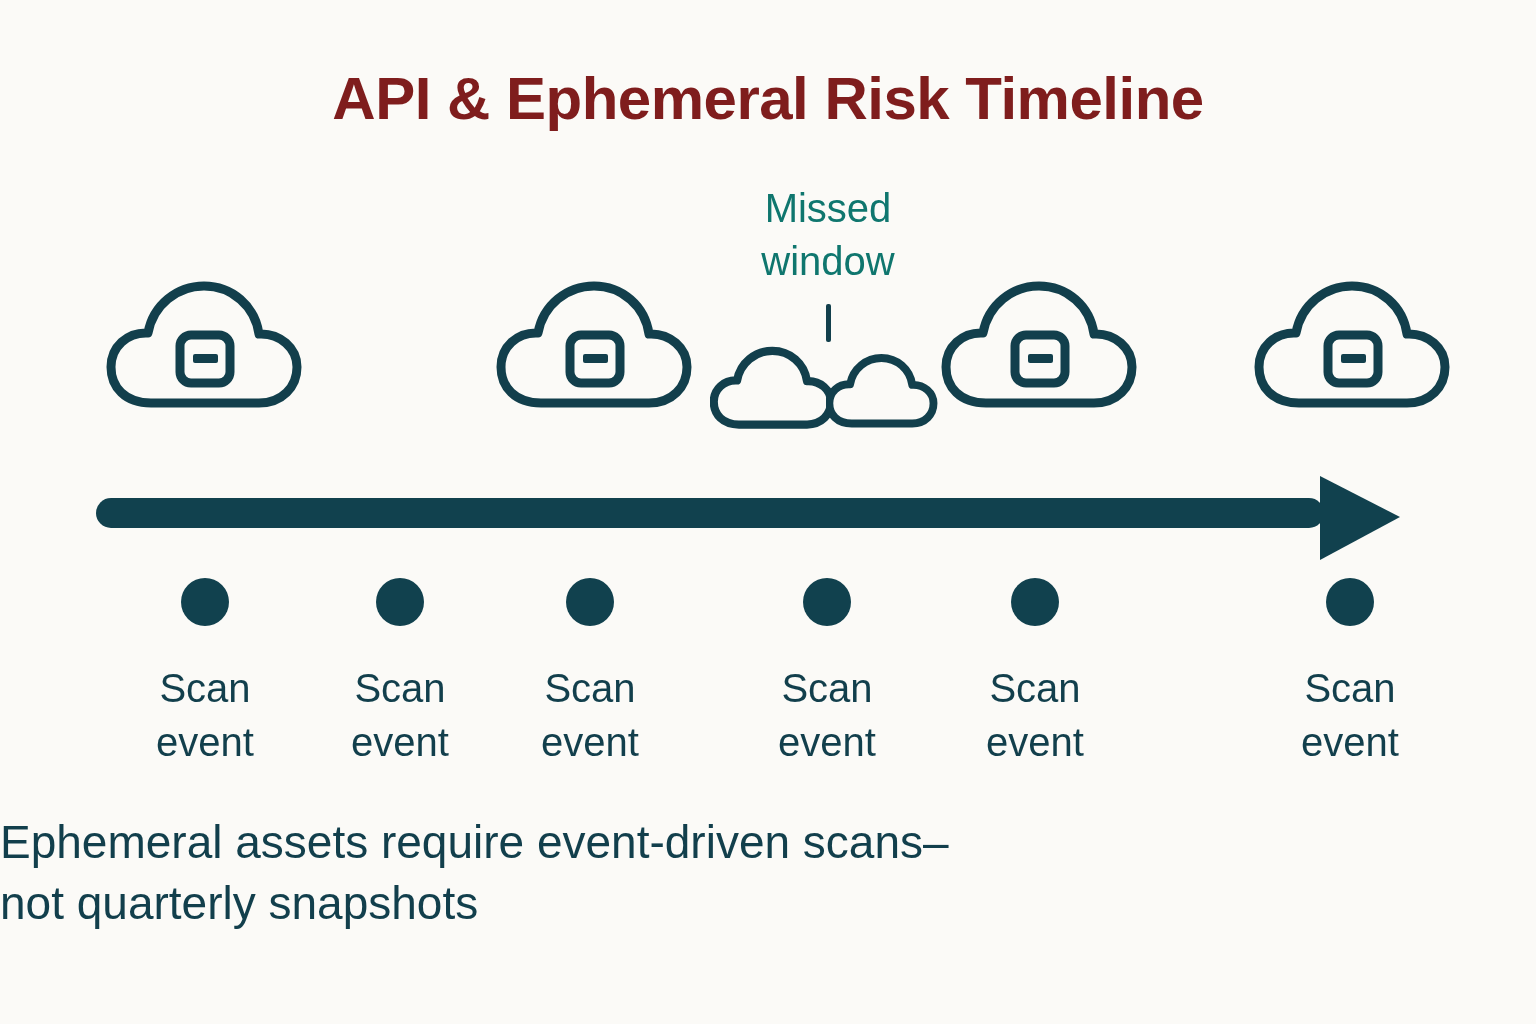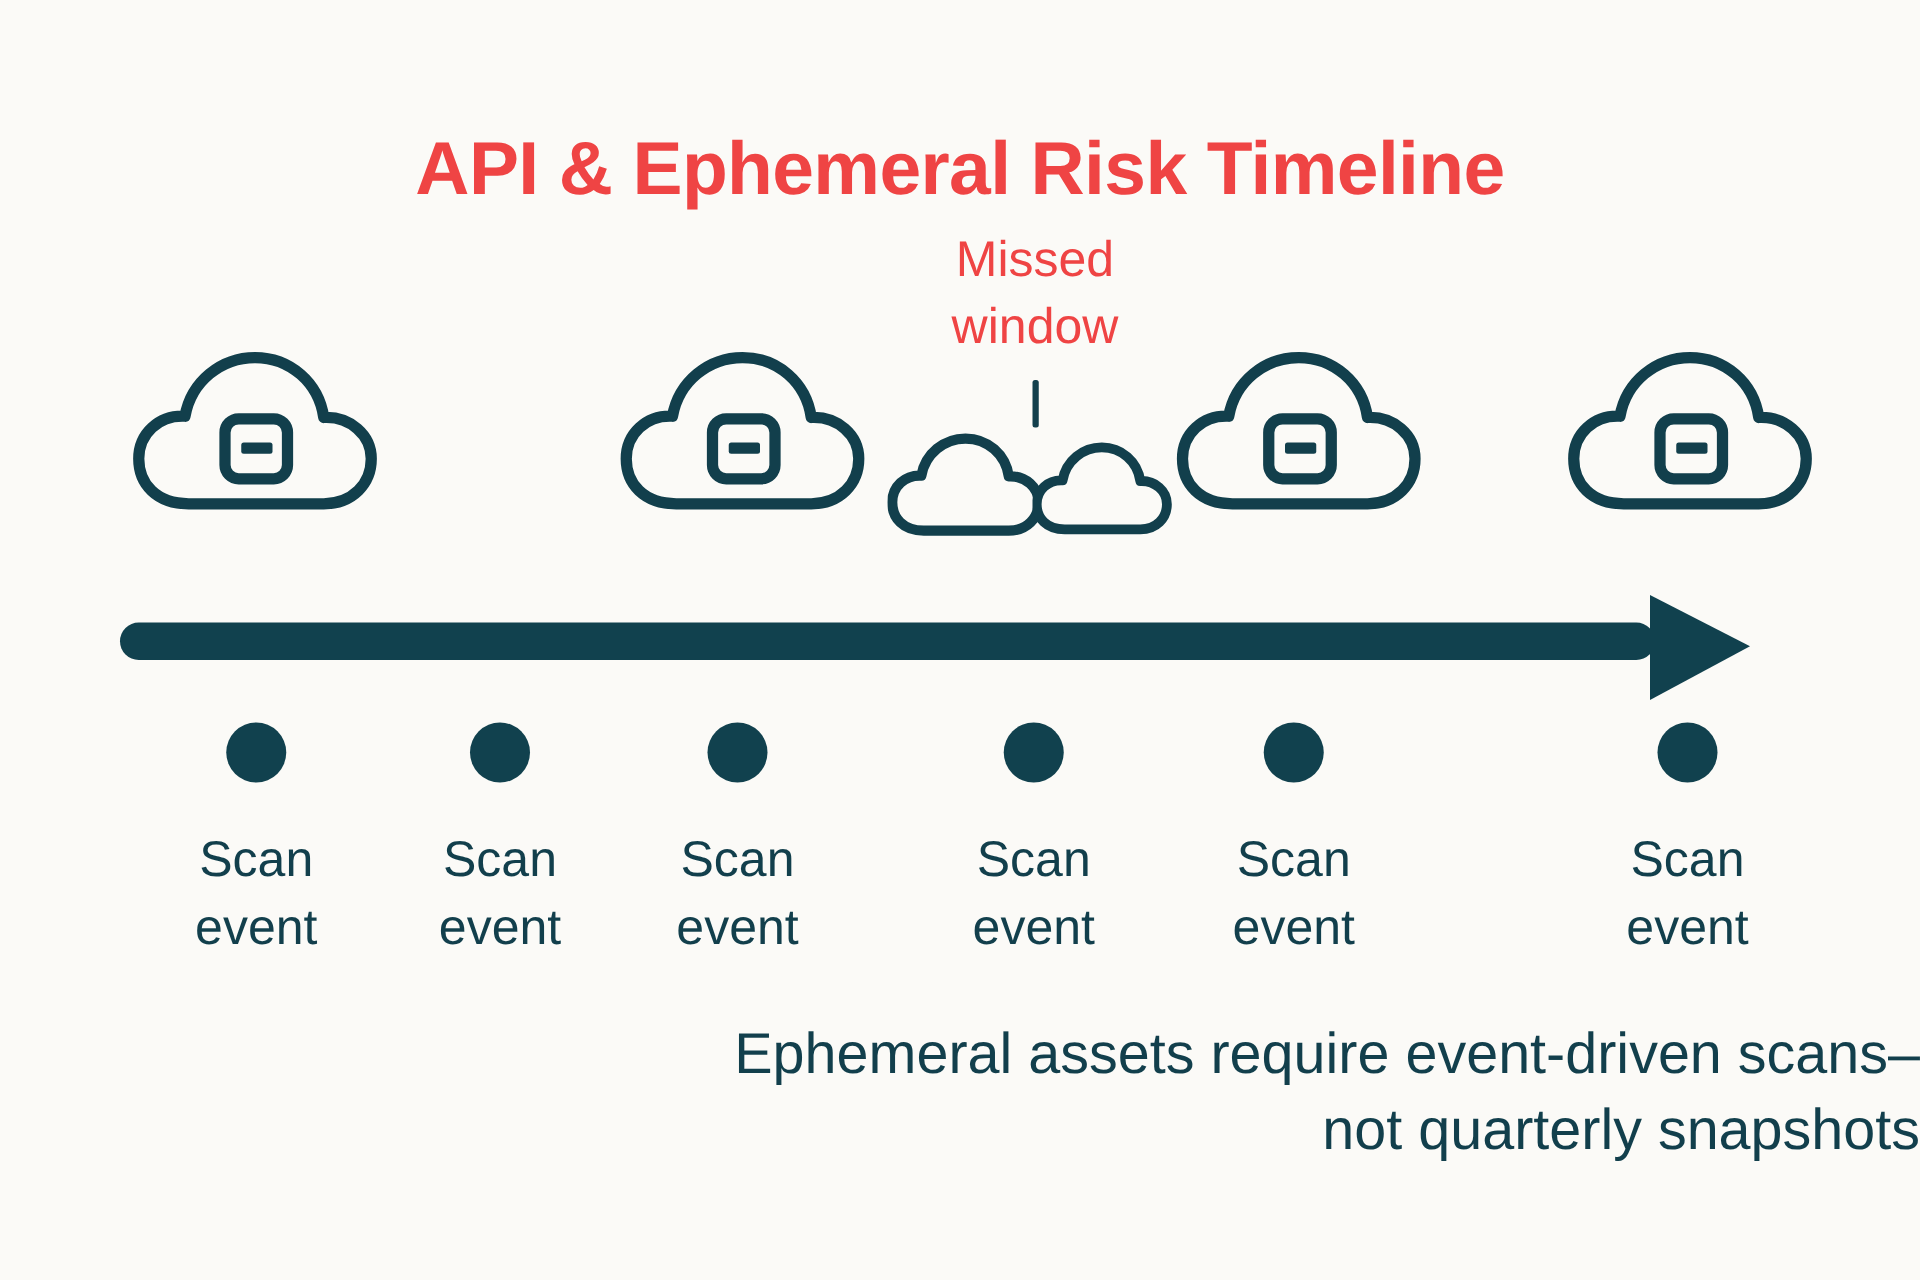--- a/index.html
+++ b/index.html
@@ -24,36 +24,35 @@
   
   #title {
     position: absolute;
     top: 66px;
     left: 0;
     width: 1536px;
     text-align: center;
     font-size: 60px;
     font-weight: 700;
     letter-spacing: -0.5px;
-    color: #ef4444;
+    color: #7f1d1d;
     line-height: 1.1;
-    margin-top: 36px;
   }
 
   
   #missed-window-label {
     position: absolute;
     left: 700px;
     top: 182px;
     width: 256px;
     text-align: center;
     font-size: 40px;
     font-weight: 400;
     line-height: 1.32;
-    color: #ef4444;
+    color: #0f766e;
     white-space: pre-line;
   }
   #missed-window-tick {
     position: absolute;
     left: 826px;
     top: 304px;
     width: 5px;
     height: 38px;
     background: #123F4C;
     border-radius: 2px;
@@ -96,21 +95,21 @@
     color: #123F4C;
     white-space: pre-line;
   }
 
   
   #caption {
     position: absolute;
     left: 0;
     top: 812px;
     width: 1536px;
-    text-align: right;
+    text-align: left;
     font-size: 46px;
     line-height: 1.32;
     font-weight: 400;
     color: #123F4C;
     white-space: pre-line;
   }
 </style>
 </head>
 <body>
 

